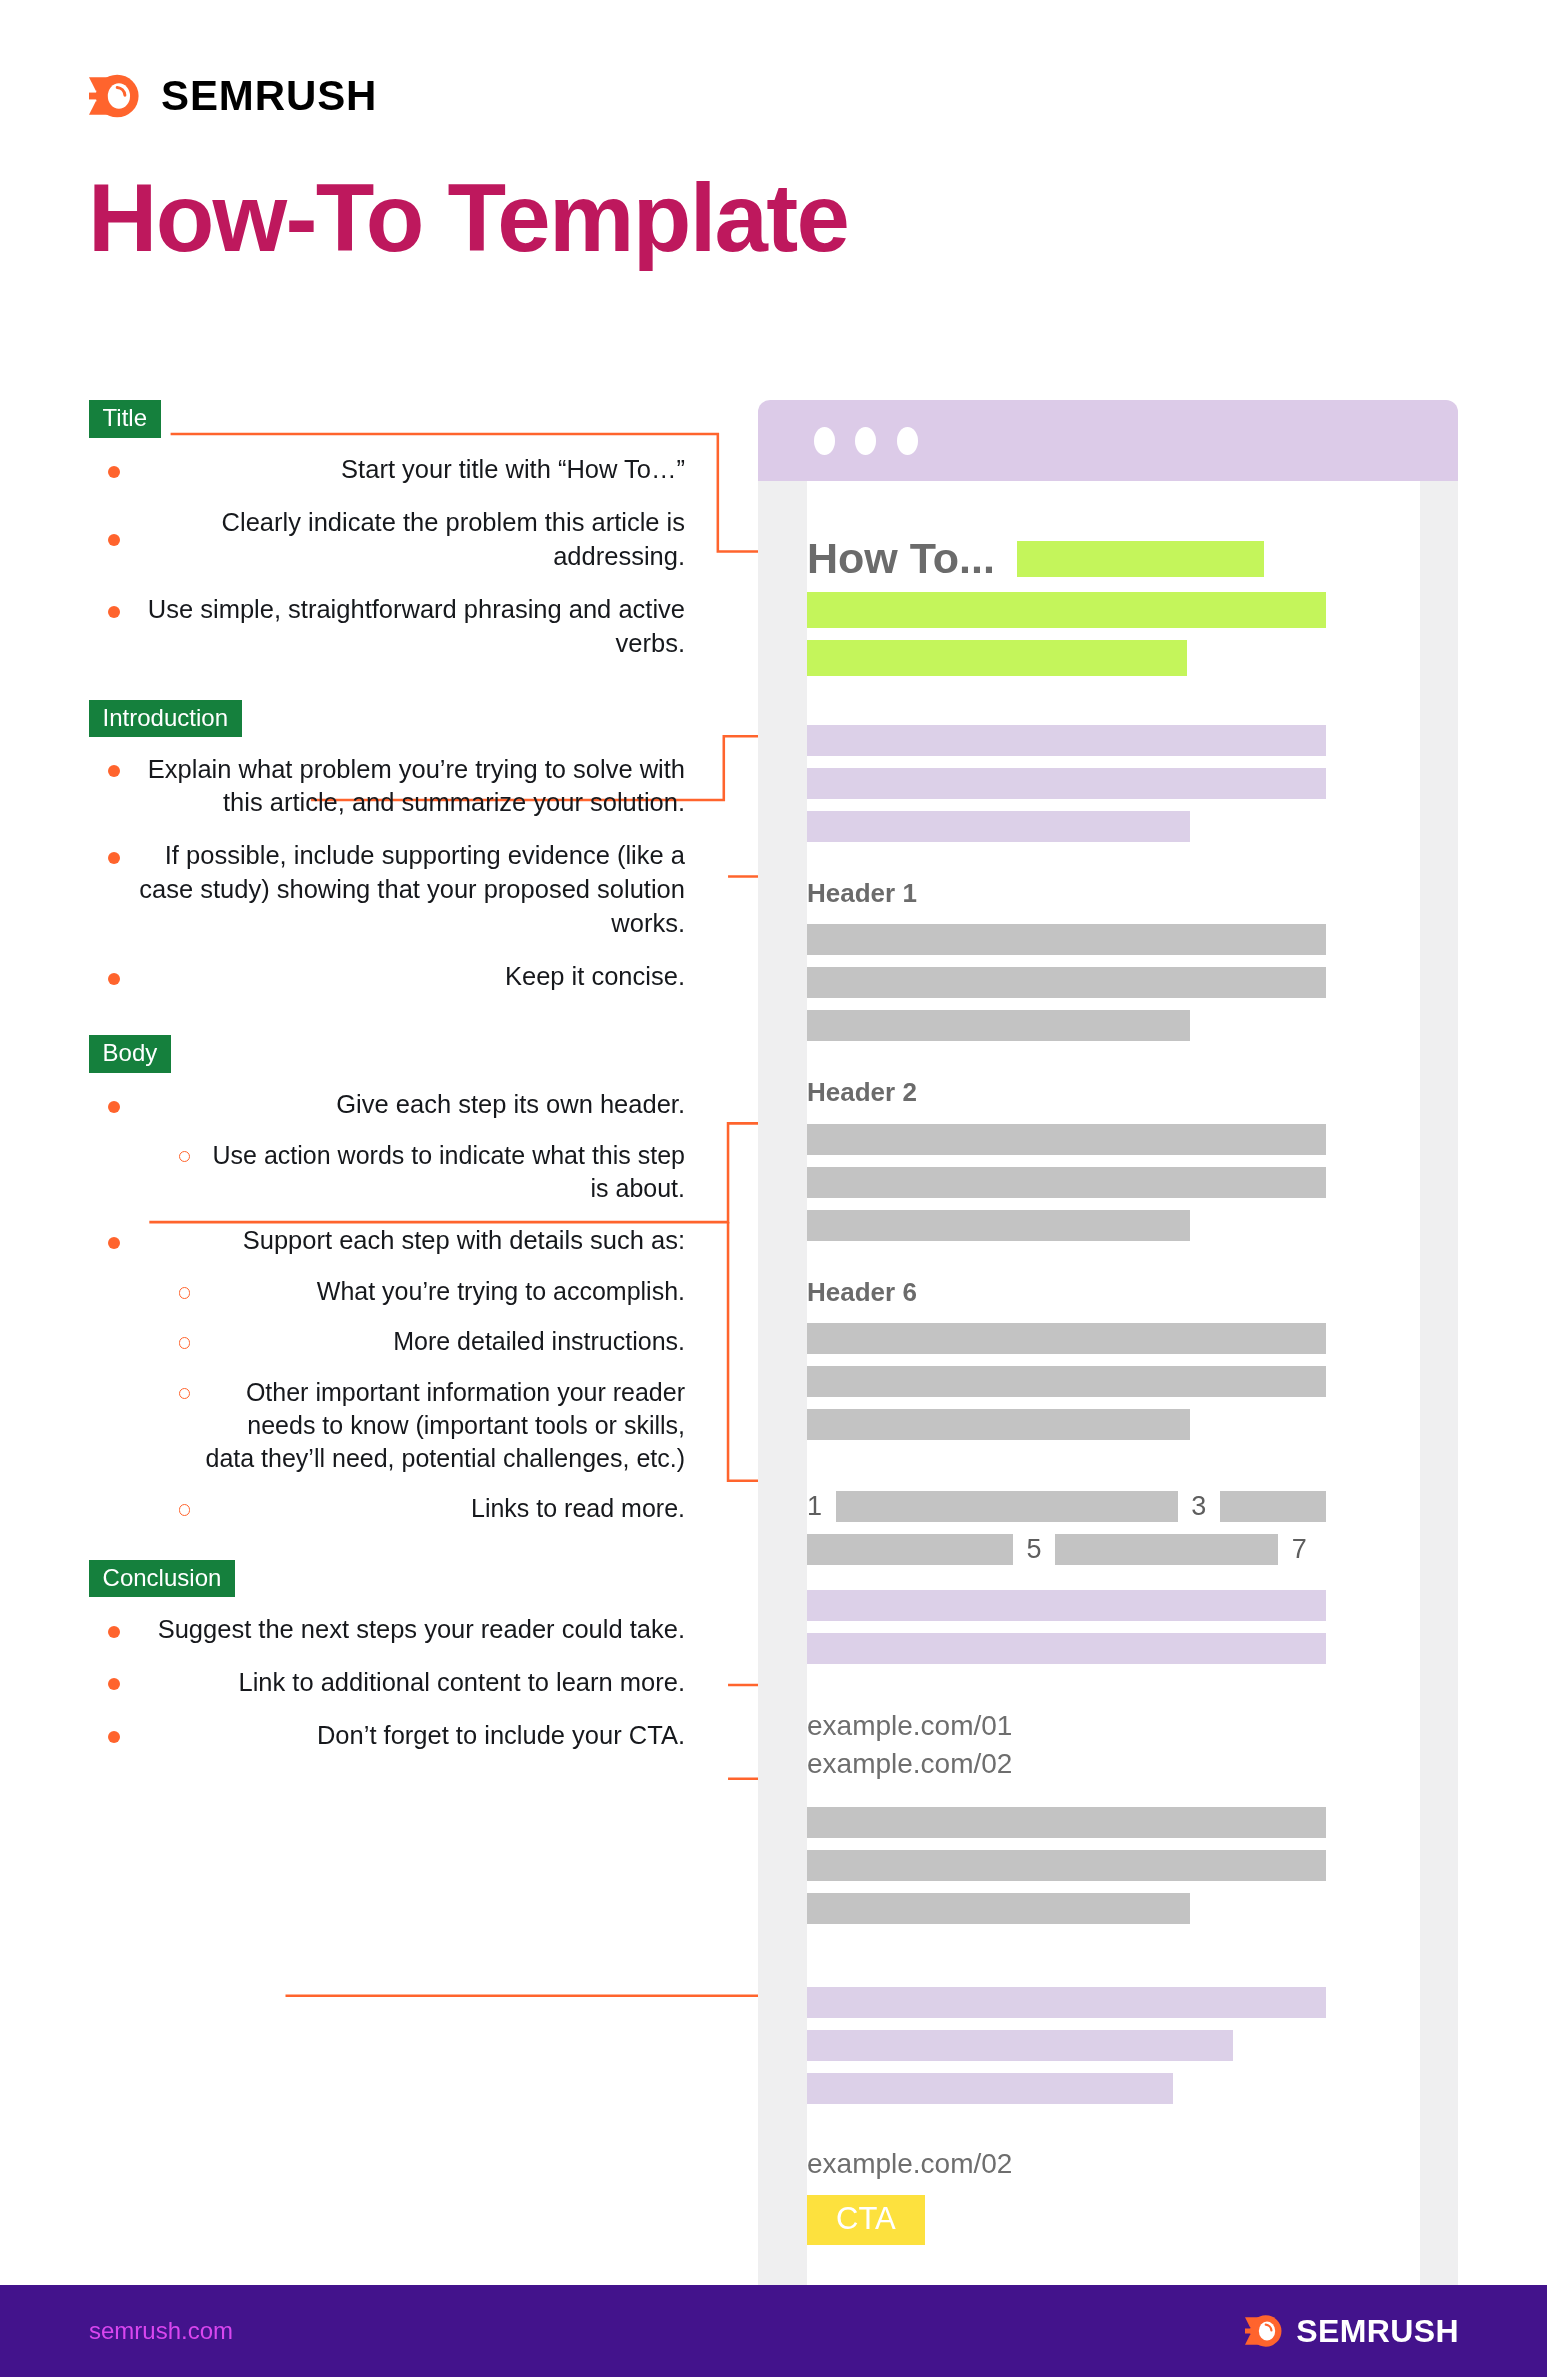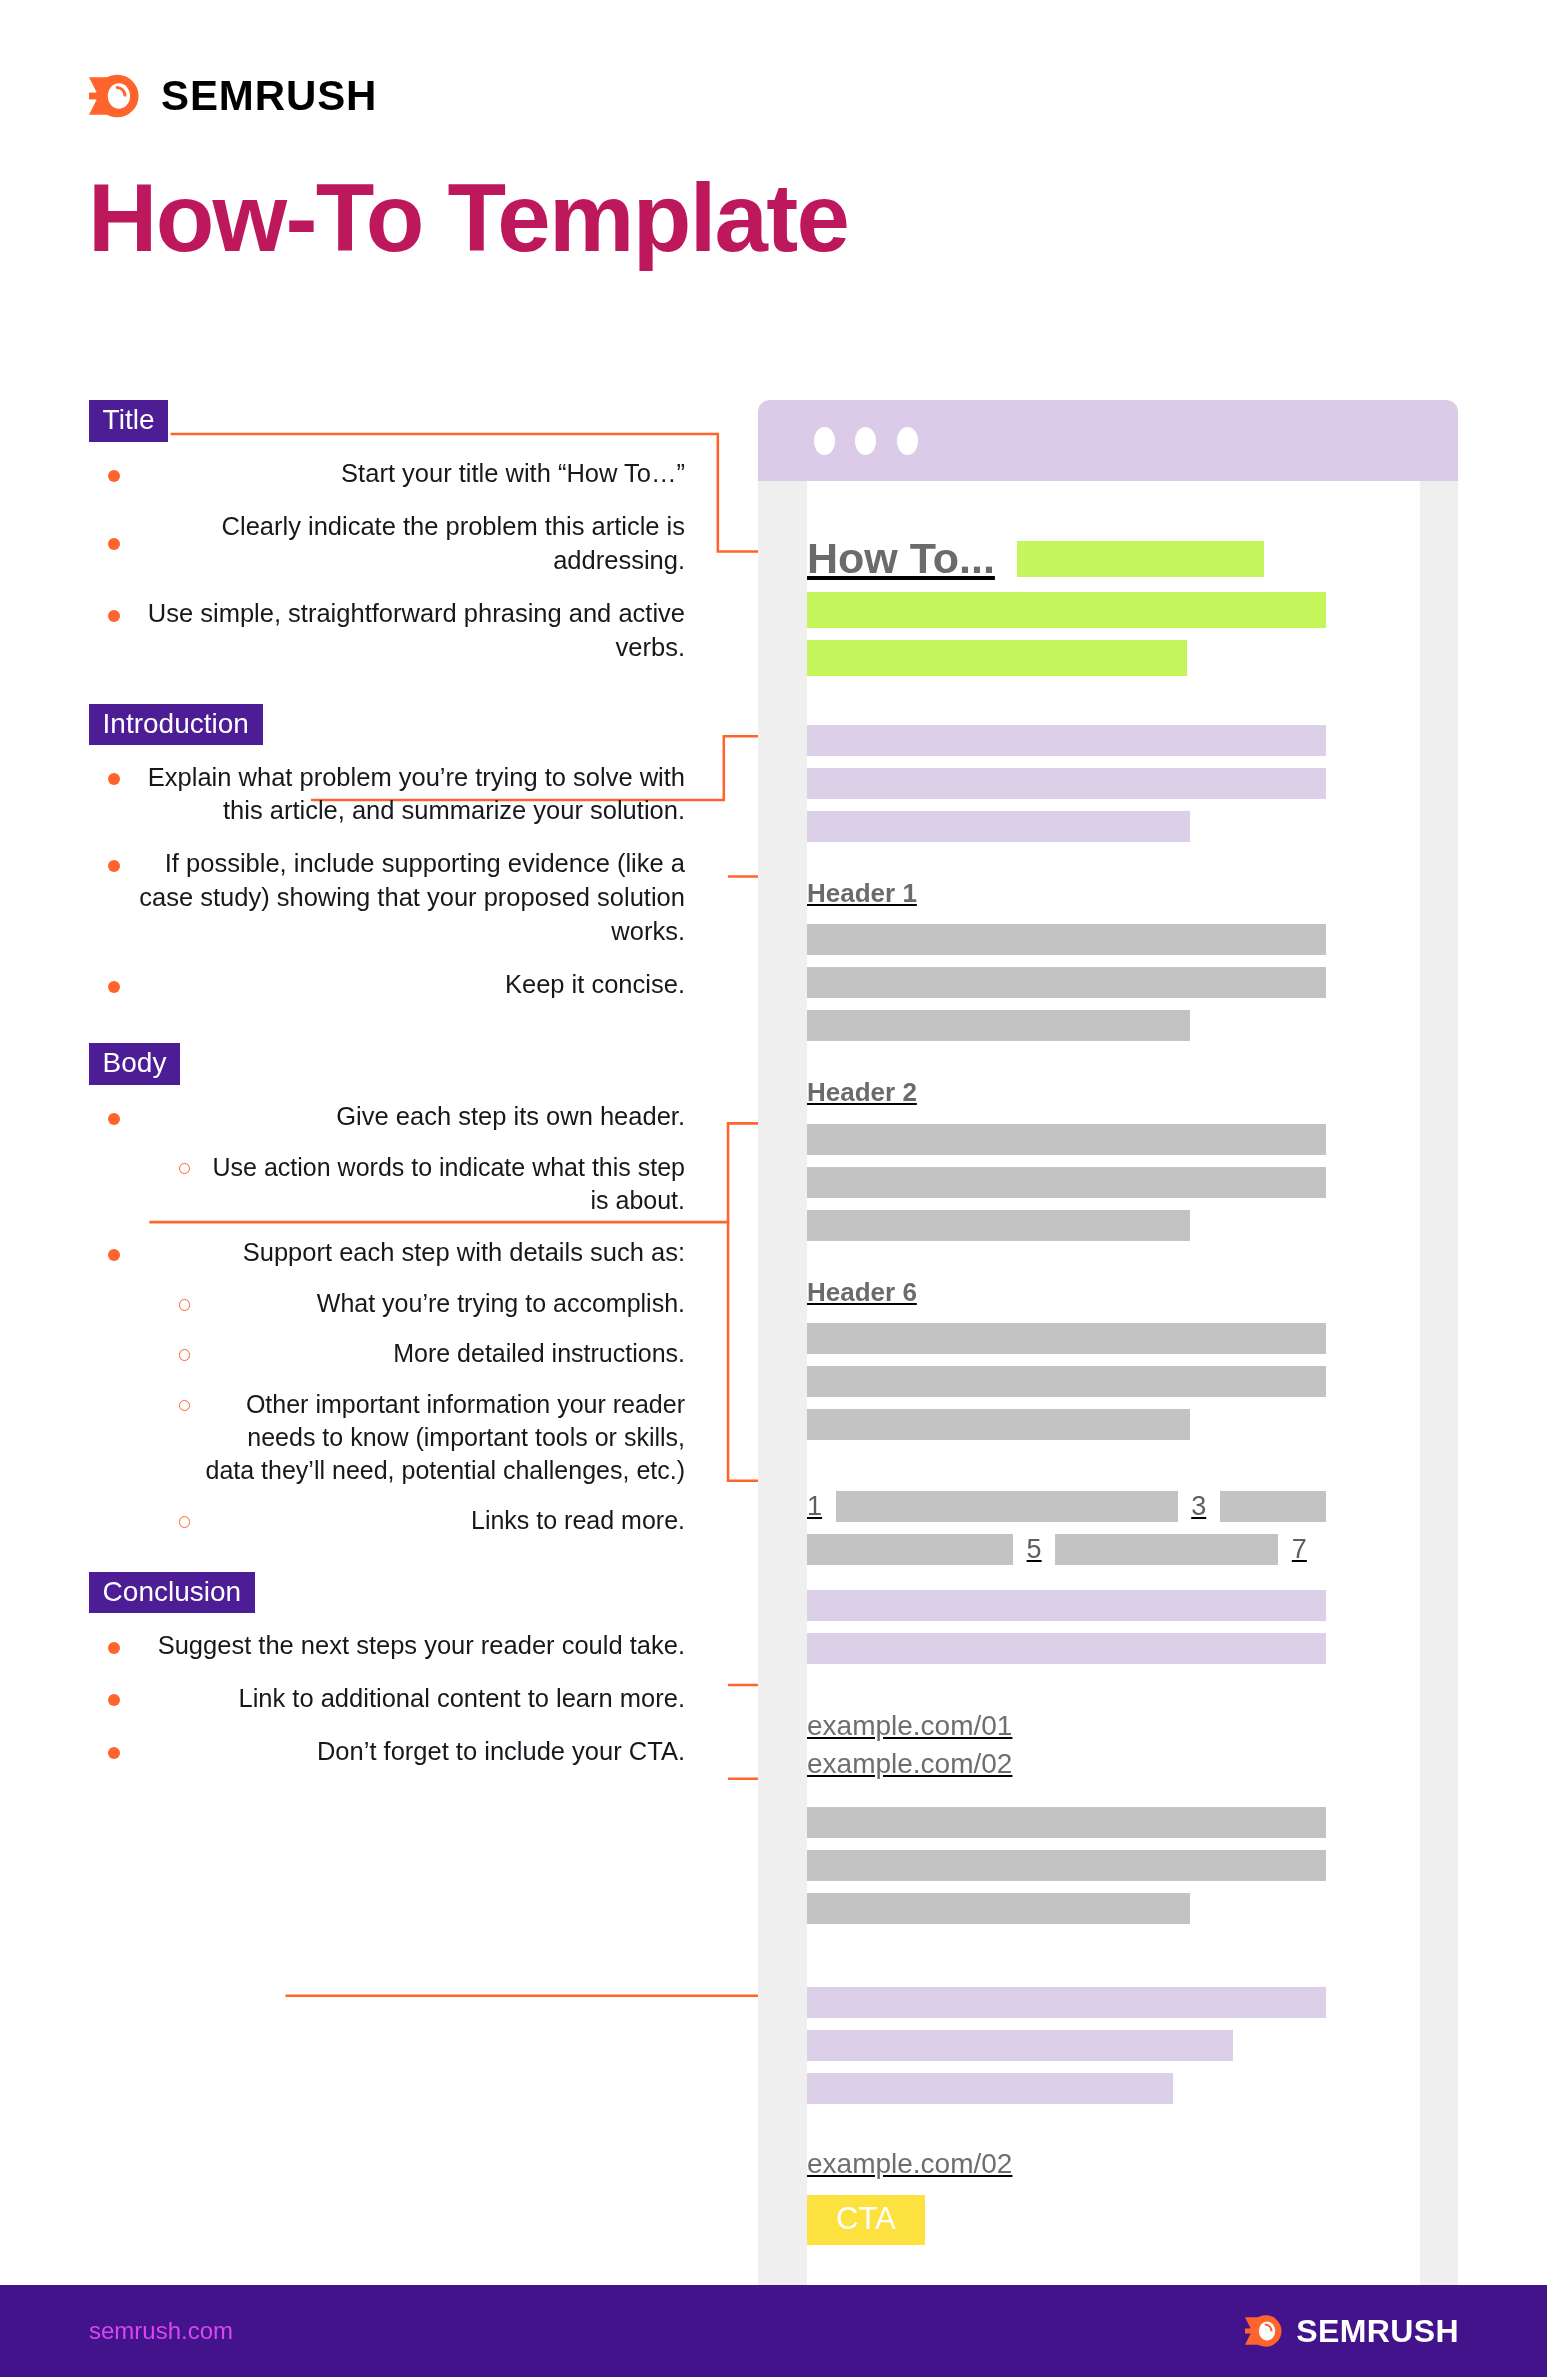--- a/index.html
+++ b/index.html
@@ -21,22 +21,22 @@
   .page-title {
     position:absolute; left:88px; top:170px;
     font-size:96px; font-weight:bold; color:#be185d; letter-spacing:-1.7px;
     line-height:1.0;
   }
 
   
   .left-col { position:absolute; left:89px; top:400px; width:596px; }
   .section { position:relative; }
   .badge {
-    display:inline-block; background:#4c1d95; color:#ffffff;
-    font-size:28px; padding:6px 13.6px 7.7px 13.6px; line-height:1.0;
+    display:inline-block; background:#15803d; color:#ffffff;
+    font-size:24px; padding:6px 13.6px 7.7px 13.6px; line-height:1.0;
     position:relative; z-index:3;
   }
   .bullets { list-style:none; margin-top:15.3px;text-align:right; }
   .bullets > li {
     position:relative; padding-left:44px; margin-bottom:19px;
     font-size:25.5px; line-height:1.33; color:#16181c;
   }
   .bullets > li::before {
     content:""; position:absolute; left:19px; top:12.8px;
     width:12px; height:12px; border-radius:50%; background:#FF642D;
@@ -50,21 +50,21 @@
   .sub-bullets > li::before {
     content:""; position:absolute; left:12px; top:12px;
     width:9.4px; height:9.4px; border-radius:50%;
     background:transparent; border:1.7px solid #FF642D;
   }
 
   
   .connectors { position:absolute; left:0; top:0; width:1548px; height:2377px; pointer-events:none; }
 
   
-  .mock-wrap { position:absolute; left:758px; top:400px; width:700px;text-decoration:underline; }
+  .mock-wrap { position:absolute; left:758px; top:400px; width:700px; }
   .mock-shadow {
     position:absolute; left:0; top:81px; width:700px; height:1864px;
     background:#efeff0;
   }
   .browser-bar {
     position:relative; width:700px; height:81px;
     background:#DCCBE8; border-radius:12px 12px 0 0;
     display:flex; align-items:center; padding-left:56px; gap:20.4px;
   }
   .dot { width:21px; height:28px; border-radius:50%; background:#ffffff; }

